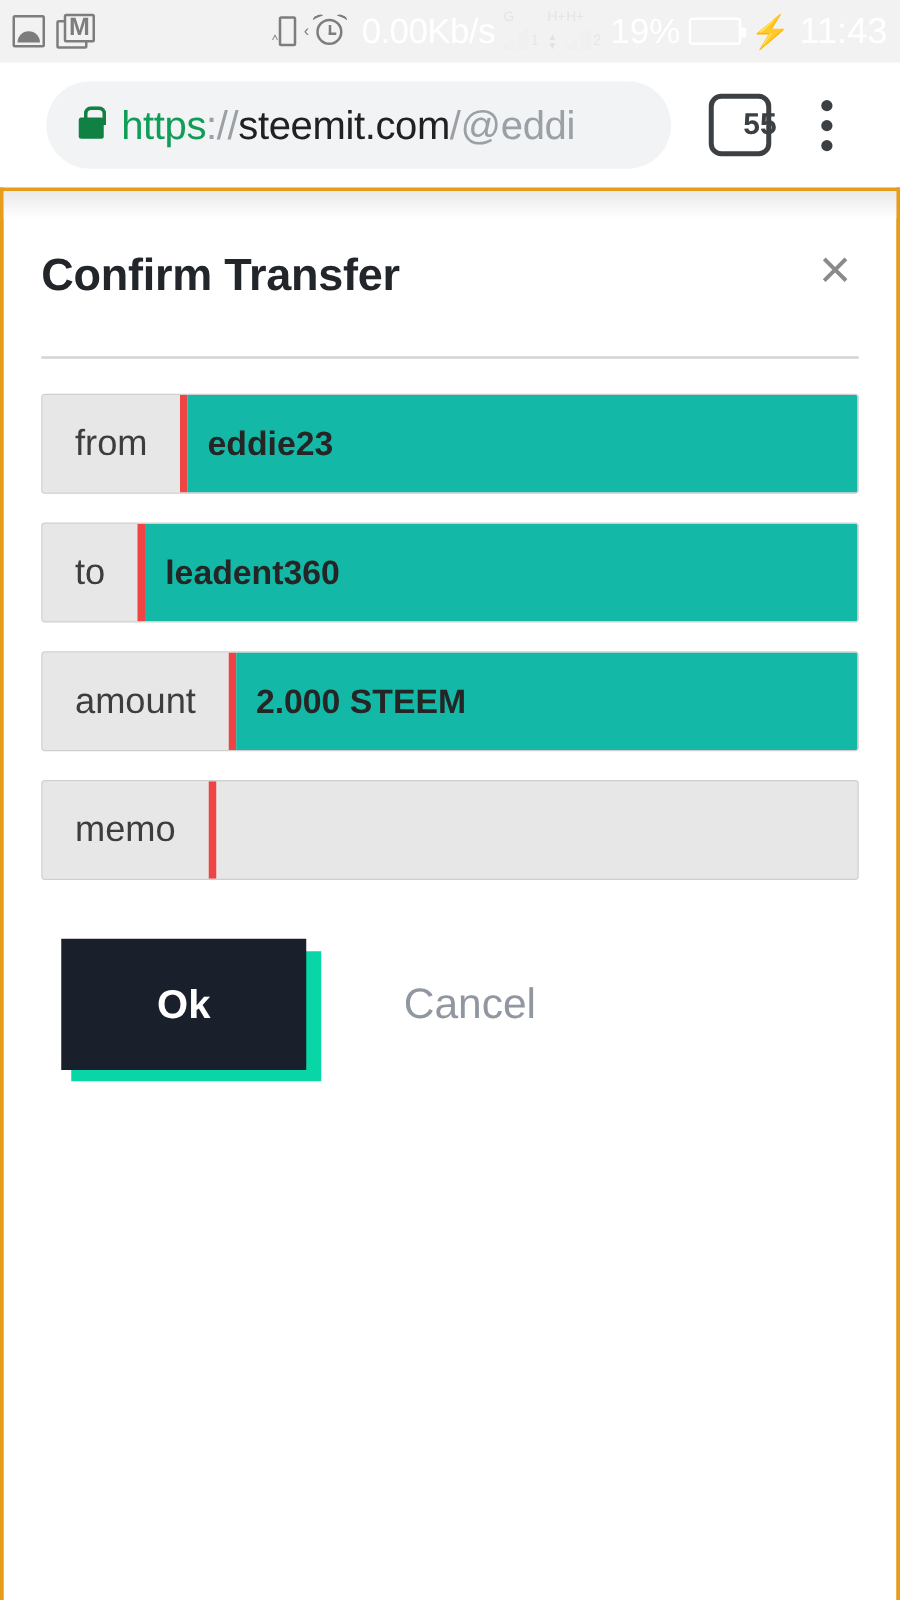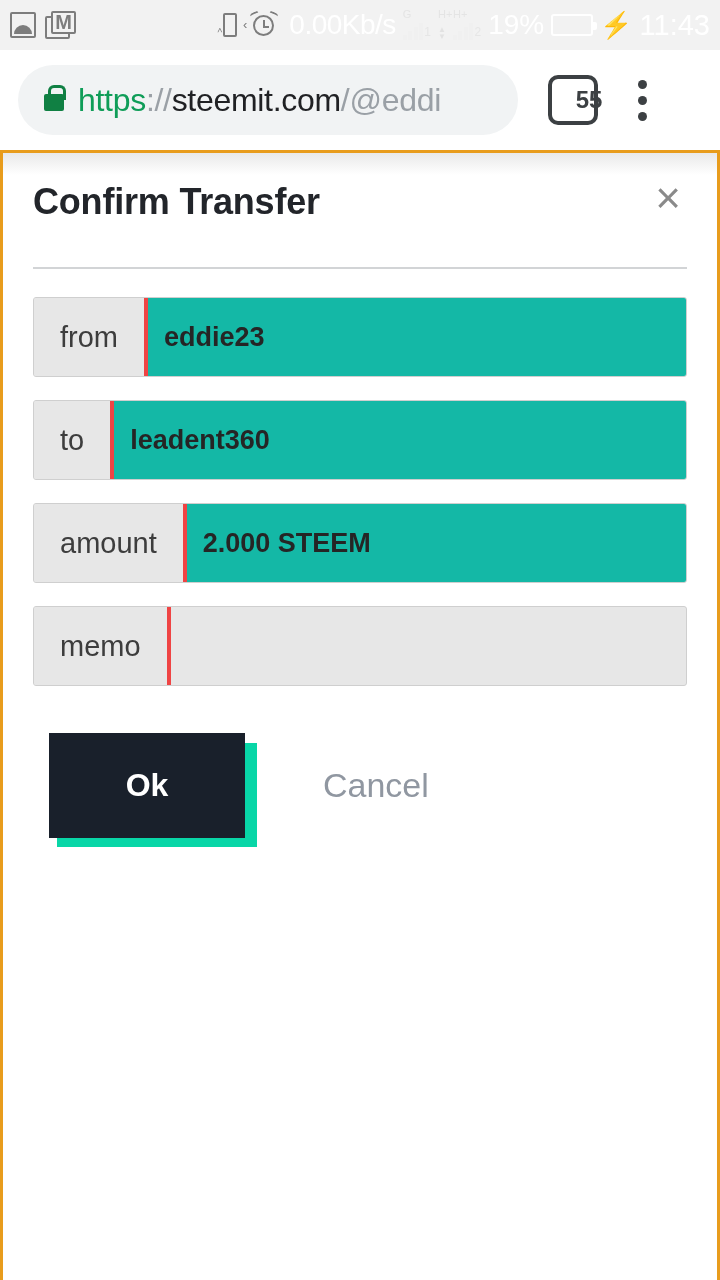--- a/index.html
+++ b/index.html
@@ -106,21 +106,21 @@
     content:""; position:absolute; right:-6px; top:6px; width:4px;height:8px;
     background:#ffffff; border-radius:0 2px 2px 0;
   }
   .battery .fill{ height:100%; width:30%; background:#55d65e; }
   .bolt{ color:#ffffff; font-size:26px; line-height:26px; }
   .clock{ color:#ffffff; font-size:29px; font-family:"Liberation Sans",sans-serif;}
 
   
   .omnibox-bar{
     height:100px; width:720px; background:#ffffff;
-    display:flex; align-items:center; padding:0 18px;
+    display:flex; align-items:center; padding:0 18px;justify-content:center;
   }
   .url-pill{
     flex:1; height:70px; background:#f1f3f4; border-radius:35px;
     display:flex; align-items:center; padding:0 26px; overflow:hidden;
     max-width:500px;
   }
   .lock{
     width:20px;height:17px;background:#108043;border-radius:2px;
     position:relative; flex:0 0 auto; margin-right:14px; margin-top:4px;
   }
@@ -157,40 +157,40 @@
     border-left:3px solid #e89c1c;
     border-right:3px solid #e89c1c;
     border-top:3px solid #e89c1c;
     background:#ffffff;
   }
   .page-shade{
     position:absolute; top:0; left:0; right:0; height:22px;
     background:linear-gradient(to bottom,#e9e9e9,#ffffff);
     pointer-events:none;
   }
-  .dialog{ padding:28px 30px 0 30px; position:relative; }
+  .dialog{ padding:46px 30px 0 30px; position:relative; }
   .dlg-head{ display:flex; align-items:flex-start; }
   .dlg-title{
     font-size:36px; font-weight:bold; color:#22252a; letter-spacing:-0.2px;
     font-family:"Liberation Sans",sans-serif;
   }
   .dlg-close{
     margin-left:auto; font-size:44px; color:#8a8a8a; line-height:34px;
     cursor:pointer; font-family:"Liberation Sans",sans-serif; font-weight:400;
     padding:0 6px;
   }
   .divider{ height:2px; background:#d2d4d6; margin:44px 0 28px 0;}
 
   .field-row{
     display:flex; align-items:stretch; margin-bottom:23px;
     border:1px solid #cfcfcf; border-radius:3px; overflow:hidden;
     background:#e7e7e7;
   }
   .field-label{
-    background:#e7e7e7; border-right:4px solid #ef4444;
+    background:#e7e7e7; border-right:6px solid #ef4444;
     display:flex; align-items:center; justify-content:center;
     padding:0 26px; height:78px; color:#3d3d3d; font-size:29px;
     white-space:nowrap; font-family:"Liberation Sans",sans-serif;
   }
   .field-value{
     background:#14b8a6; flex:1; display:flex; align-items:center;
     padding:0 16px; height:78px; font-size:27px; color:#252525;
     white-space:nowrap; overflow:hidden;
     font-family:"Liberation Sans",sans-serif;
     font-weight:bold;

